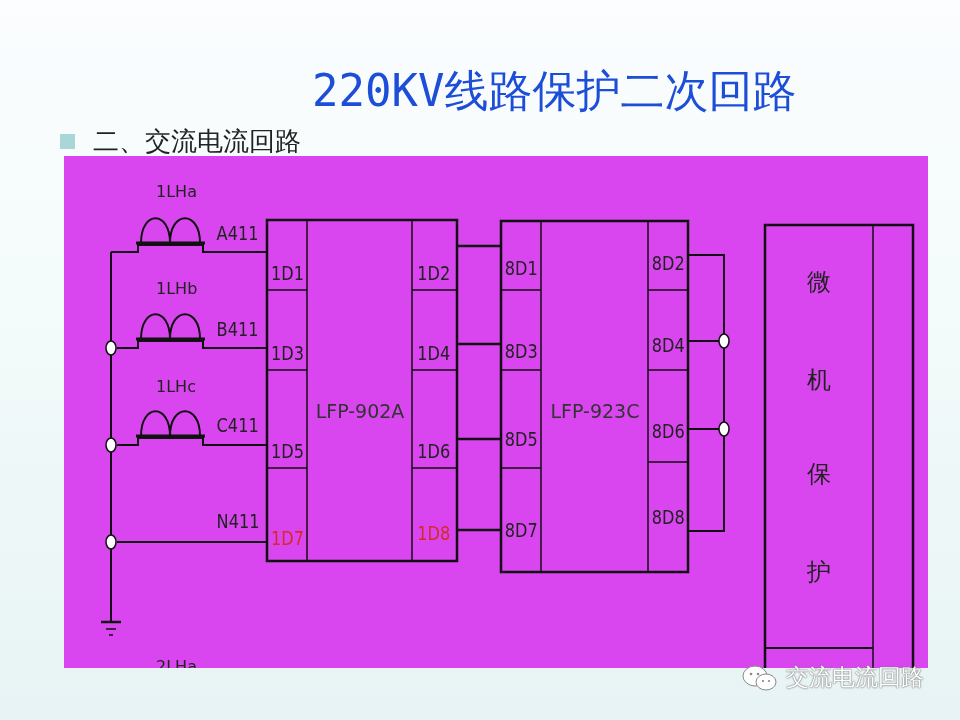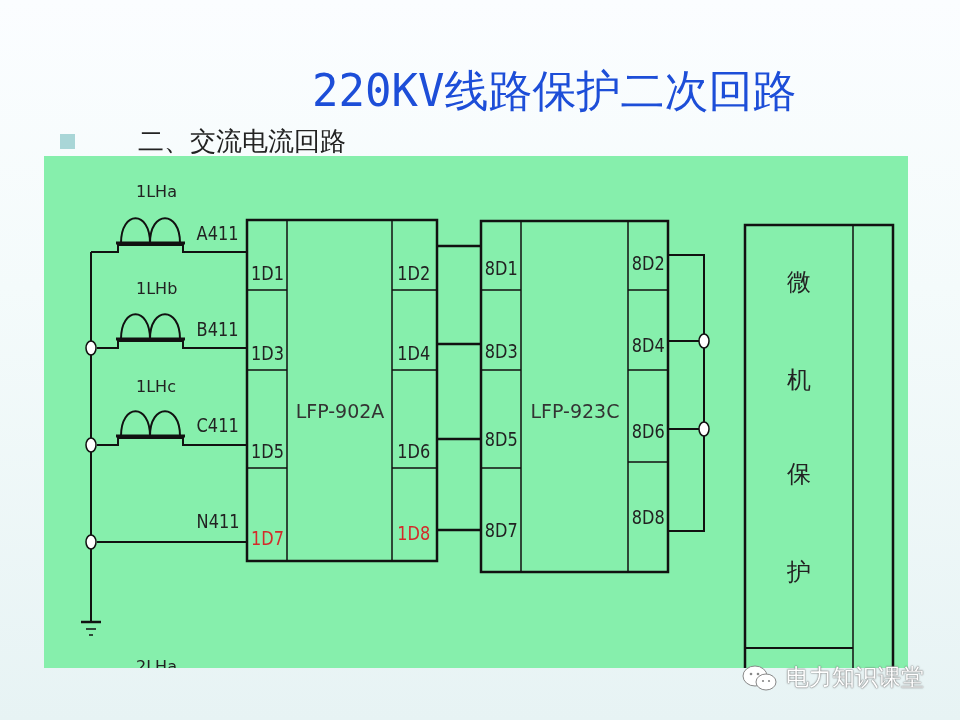--- a/index.html
+++ b/index.html
@@ -8,24 +8,24 @@
     background: linear-gradient(180deg, #fbfdff 0%, #f4fbfb 40%, #e7f3f4 100%);
     font-family: "DejaVu Sans", sans-serif;
   }
   .title {
     position:absolute; left:312px; top:62px;
     font-family: "DejaVu Sans Mono", "DejaVu Sans", monospace;
     font-size:44px; color:#1d4ed8; letter-spacing:0px; white-space:nowrap;
   }
   .bullet-row { position:absolute; left:60px; top:124px; display:flex; align-items:center; }
   .bullet-sq { width:15px; height:15px; background:#a9d6d7; margin-right:18px; }
-  .bullet-text { font-family:"DejaVu Serif", serif; font-size:26px; color:#222;margin-left:45px; }
+  .bullet-text { font-family:"DejaVu Serif", serif; font-size:26px; color:#222; }
   .canvas {
-    position:absolute; left:44px; top:156px; width:864px; height:512px;
-    background:#86efac;
+    position:absolute; left:64px; top:156px; width:864px; height:512px;
+    background:#d946ef;
   }
   svg text { font-family:"DejaVu Sans", sans-serif; }
   .watermark {
     position:absolute; left:740px; top:662px; display:flex; align-items:center;
     color:#fff; font-size:23px; text-shadow: 0 0 2px #777, 0 0 1px #555;
   }
   .wm-icon { width:40px; height:30px; margin-right:6px; }
 </style>
 </head>
 <body>
@@ -159,14 +159,14 @@
 
 <div class="watermark">
   <svg class="wm-icon" viewBox="0 0 40 30">
     <ellipse cx="15" cy="13" rx="12" ry="10" fill="#fff" stroke="#888" stroke-width="1"></ellipse>
     <ellipse cx="26" cy="19" rx="10" ry="8" fill="#fff" stroke="#888" stroke-width="1"></ellipse>
     <circle cx="11" cy="11" r="1.3" fill="#888"></circle>
     <circle cx="18" cy="11" r="1.3" fill="#888"></circle>
     <circle cx="23" cy="18" r="1.1" fill="#888"></circle>
     <circle cx="29" cy="18" r="1.1" fill="#888"></circle>
   </svg>
-  <span>电力知识课堂</span>
+  <span>交流电流回路</span>
 </div>
 
 </body></html>

